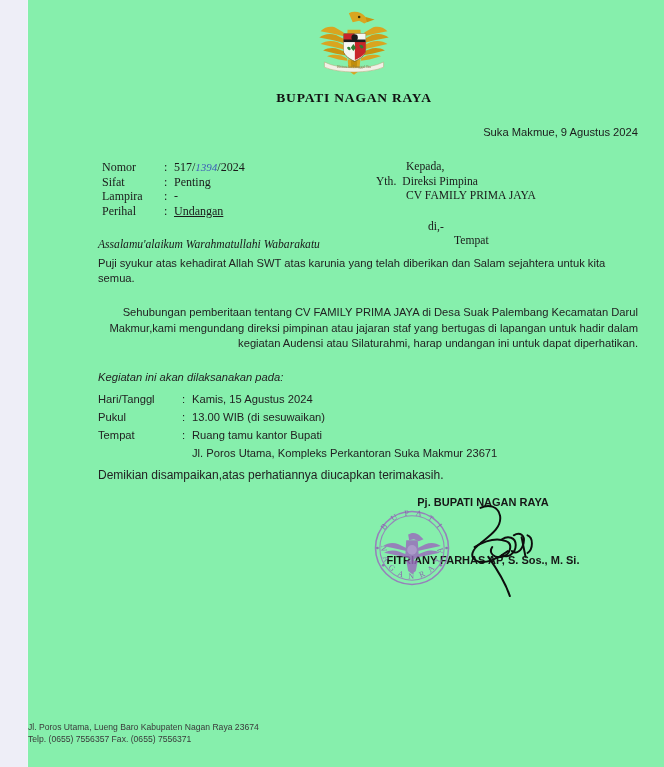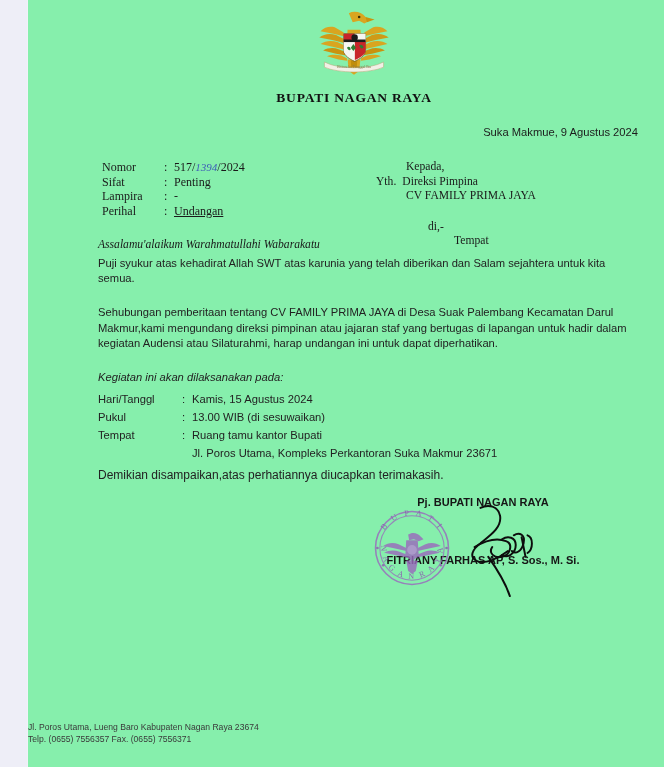--- a/index.html
+++ b/index.html
@@ -127,21 +127,21 @@
   .salam-sub {
     margin-top: 5px;
     font-size: 11.2px;
     line-height: 15px;
   }
 
   .para-main {
     margin-top: 19px;
     font-size: 11.2px;
     line-height: 15.6px;
-    text-align: left;
+    text-align: right;
   }
 
   .kegiatan-intro {
     margin-top: 19px;
     font-size: 11.2px;
     font-style: italic;
   }
 
   .detail-table {
     margin-top: 7px;

